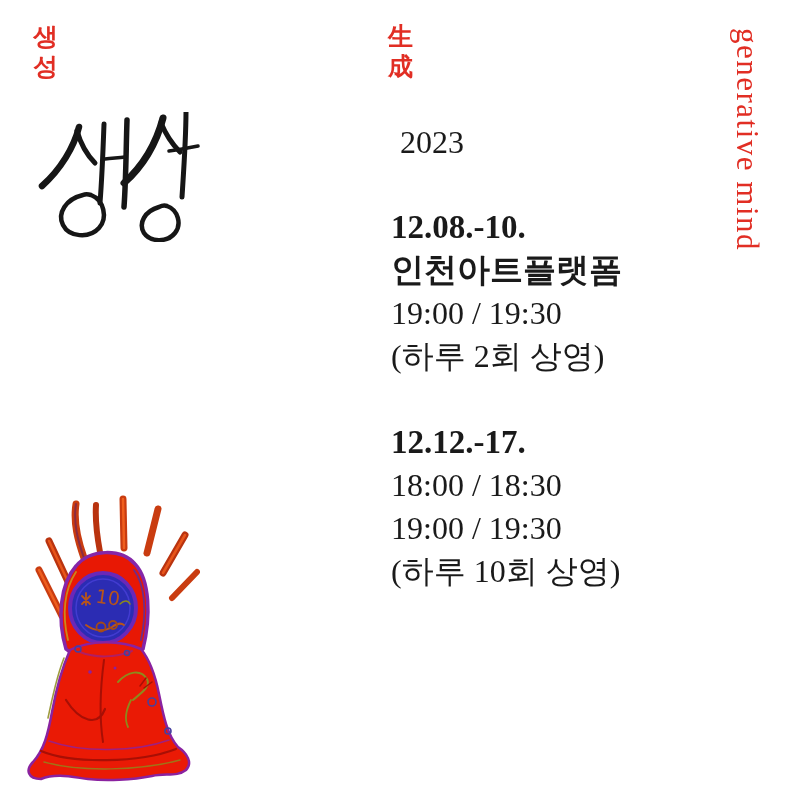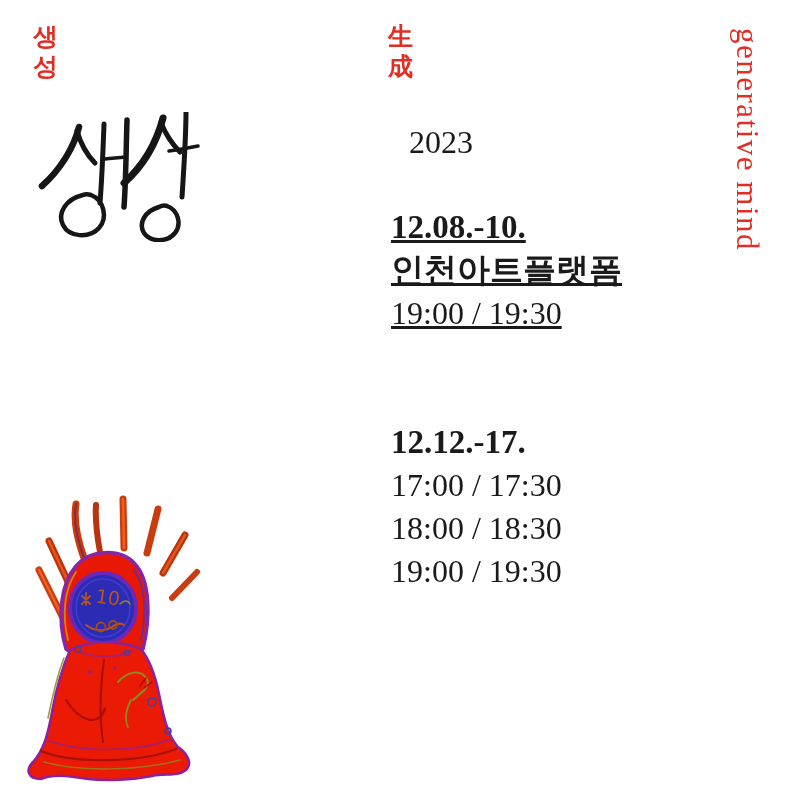--- a/index.html
+++ b/index.html
@@ -15,24 +15,24 @@
   .v-stack{position:absolute;font-weight:700;font-size:25px;line-height:30px;color:var(--red);letter-spacing:0;}
   .v-ko{left:33px;top:22px;}
   .v-zh{left:388px;top:22px;}
   .side-title{
     position:absolute;left:729px;top:28px;color:var(--red);
     writing-mode:vertical-rl;text-orientation:mixed;
     font-size:31px;letter-spacing:1.5px;white-space:nowrap;
   }
   .logo-svg{position:absolute;left:30px;top:112px;}
   .figure-svg{position:absolute;left:20px;top:485px;}
-  .year{position:absolute;left:409px;top:121px;font-size:32px;line-height:43px;}
+  .year{position:absolute;left:400px;top:121px;font-size:32px;line-height:43px;}
   .sched{position:absolute;left:391px;font-size:32px;line-height:43px;}
   .sched .bold{font-weight:700;font-size:33px;}
-  .b1{top:206px;text-decoration:underline;}
+  .b1{top:206px;}
   .b2{top:421px;font-family:Liberation Serif, serif;}
 </style>
 </head>
 <body>
 
 <div class="poster">
 
   <div class="v-stack v-ko">
     <div>생</div>
     <div>성</div>
@@ -61,27 +61,28 @@
     <path d="M186,111 C186,138 184,166 182,197" stroke-width="5"></path>
     <path d="M159,207 C145,211 138,223 144,233 C150,242 167,243 175,233 C182,224 178,210 167,206 C164,205 161,206 159,207" stroke-width="4.5"></path>
   </svg>
 
   <div class="year">2023</div>
 
   <div class="sched b1">
     <div class="bold">12.08.-10.</div>
     <div class="bold">인천아트플랫폼</div>
     <div>19:00 / 19:30</div>
+    <div>(하루 2회 상영)</div>
   </div>
 
   <div class="sched b2">
     <div class="bold">12.12.-17.</div>
-    <div>17:00 / 17:30</div>
     <div>18:00 / 18:30</div>
     <div>19:00 / 19:30</div>
+    <div>(하루 10회 상영)</div>
   </div>
 
   <svg class="figure-svg" width="180" height="300" viewBox="20 485 180 300" fill="none" stroke-linecap="round" stroke-linejoin="round">
 
     <g>
       <path d="M62,616 L39,570" stroke="#c93c10" stroke-width="7"></path>
       <path d="M62,616 L39,570" stroke="#ef5f1e" stroke-width="2.5"></path>
       <path d="M70,586 L49,541" stroke="#b9330f" stroke-width="7"></path>
       <path d="M70,586 L49,541" stroke="#e8551a" stroke-width="2.5"></path>
       <path d="M84,558 C78,541 73,523 76,504" stroke="#c93c10" stroke-width="7"></path>

